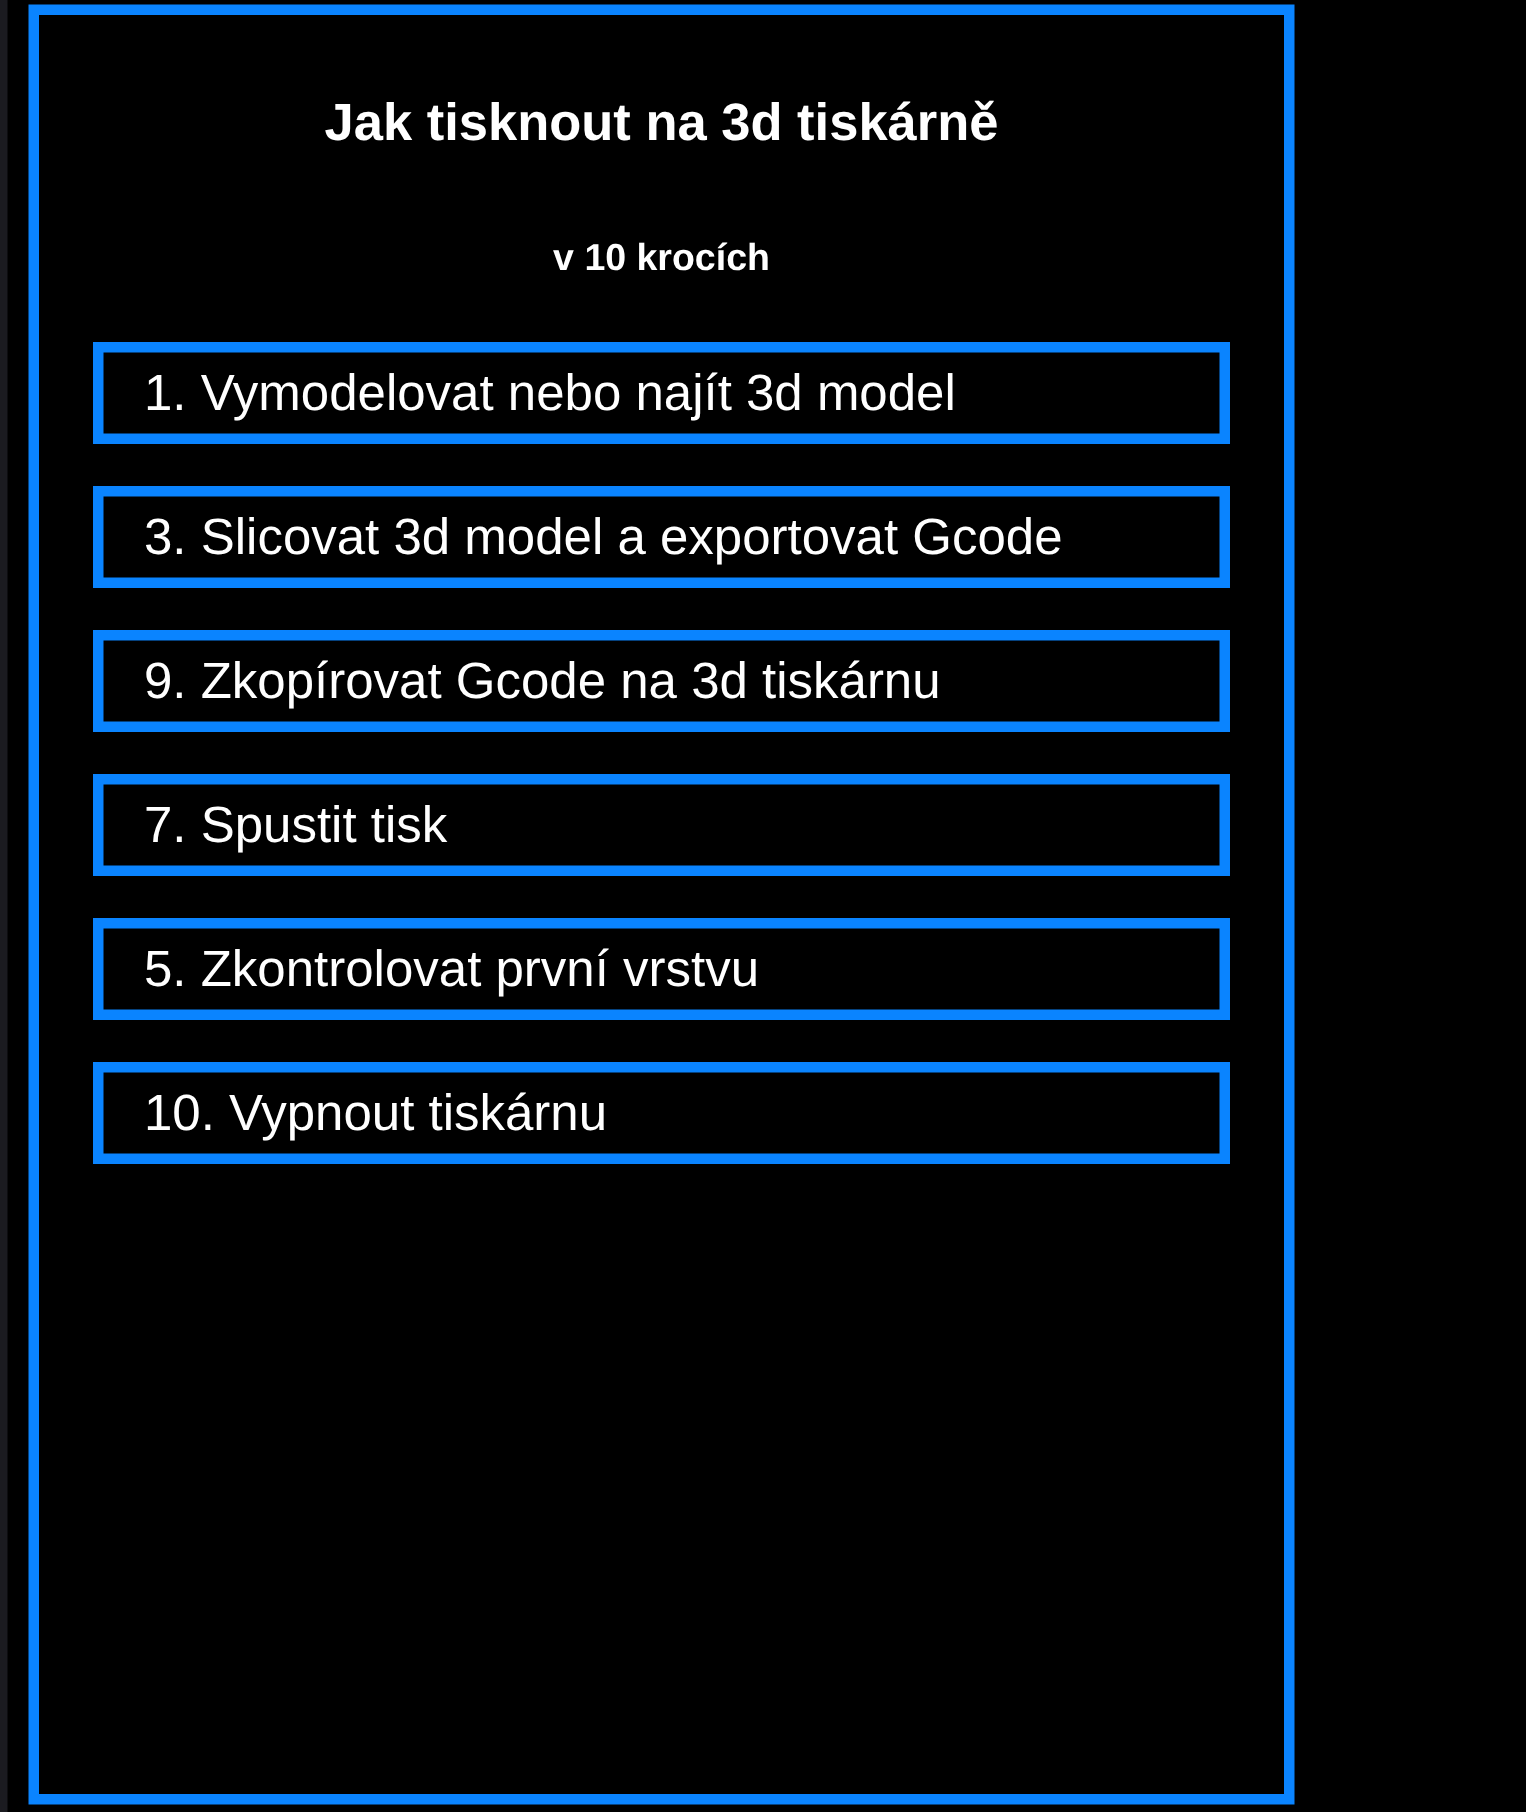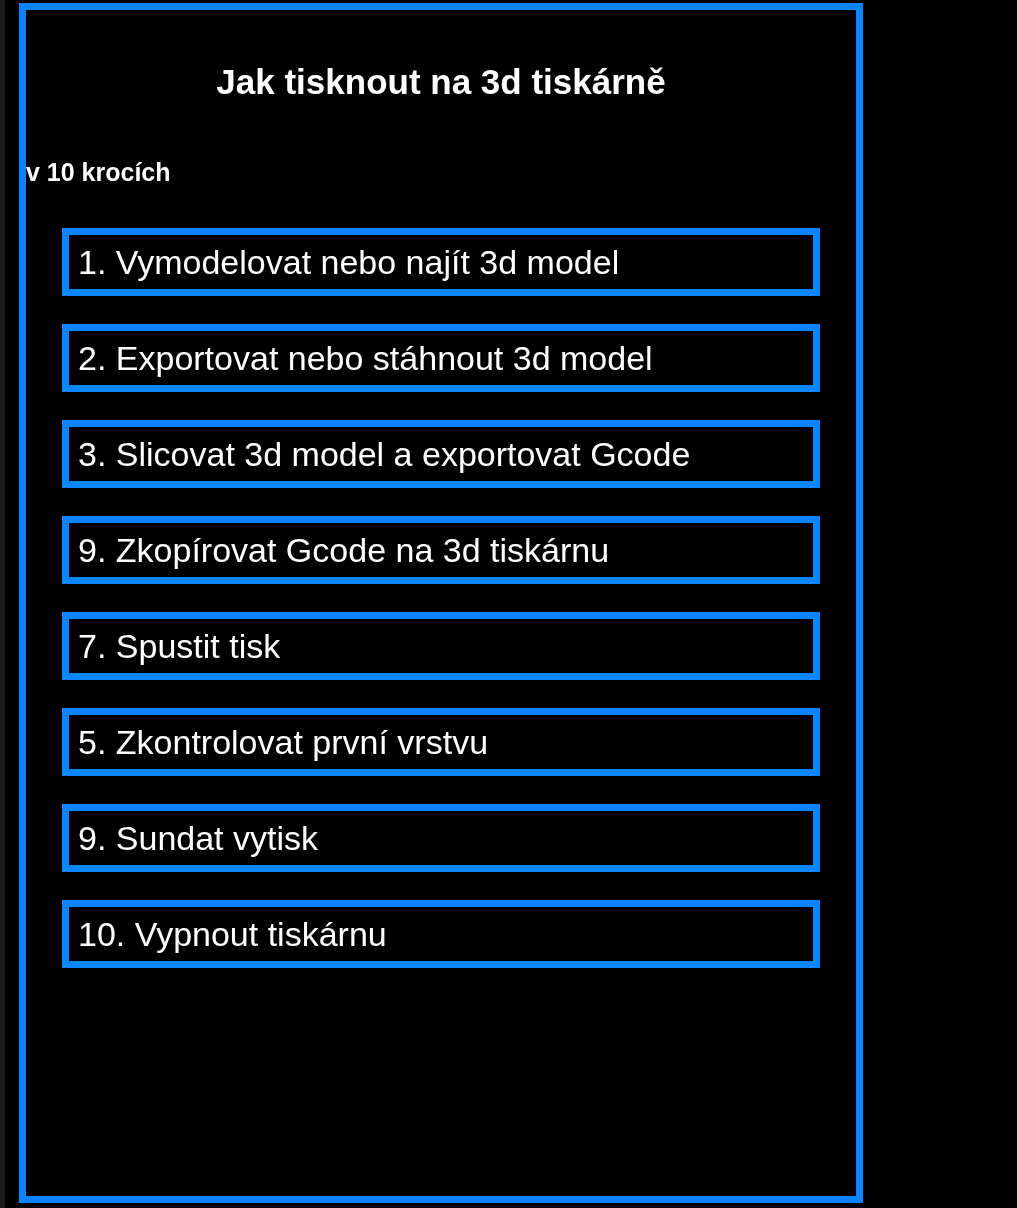--- a/index.html
+++ b/index.html
@@ -32,38 +32,39 @@
   .title {
     margin-top: 52px;
     text-align: center;
     color: var(--text);
     font-weight: bold;
     font-size: 35px;
     line-height: 1.15;
   }
   .subtitle {
     margin-top: 56px;
+    text-align: center;
     color: var(--text);
     font-weight: bold;
     font-size: 25px;
     line-height: 1.15;
   }
   .steps {
     margin: 41px 36px 0 36px;
     display: flex;
     flex-direction: column;
     gap: 28px;
   }
   .step-box {
     height: 68px;
     border: 7px solid var(--accent);
     background: var(--bg);
     display: flex;
     align-items: center;
-    padding-left: 9px;
+    padding-left: 27px;
     overflow: hidden;
   }
   .step-label {
     color: var(--text);
     font-size: 34px;
     font-weight: normal;
     white-space: nowrap;
   }
 </style>
 </head>
@@ -72,43 +73,37 @@
 <div class="edge-strip"></div>
 
 <div class="frame">
   <div class="title">Jak tisknout na 3d tiskárně</div>
   <div class="subtitle">v 10 krocích</div>
   <div class="steps">
   <div class="step-box">
     <span class="step-label">1. Vymodelovat nebo najít 3d model</span>
   </div>
 
-  <div class="step-box">
-    <span class="step-label">2. Exportovat nebo stáhnout 3d model</span>
-  </div>
 
   <div class="step-box">
     <span class="step-label">3. Slicovat 3d model a exportovat Gcode</span>
   </div>
 
 
   <div class="step-box">
     <span class="step-label">9. Zkopírovat Gcode na 3d tiskárnu</span>
   </div>
 
   <div class="step-box">
     <span class="step-label">7. Spustit tisk</span>
   </div>
 
   <div class="step-box">
     <span class="step-label">5. Zkontrolovat první vrstvu</span>
   </div>
 
 
-  <div class="step-box">
-    <span class="step-label">9. Sundat vytisk</span>
-  </div>
 
   <div class="step-box">
     <span class="step-label">10. Vypnout tiskárnu</span>
   </div>
 </div>
 </div>
 
 </body></html>

